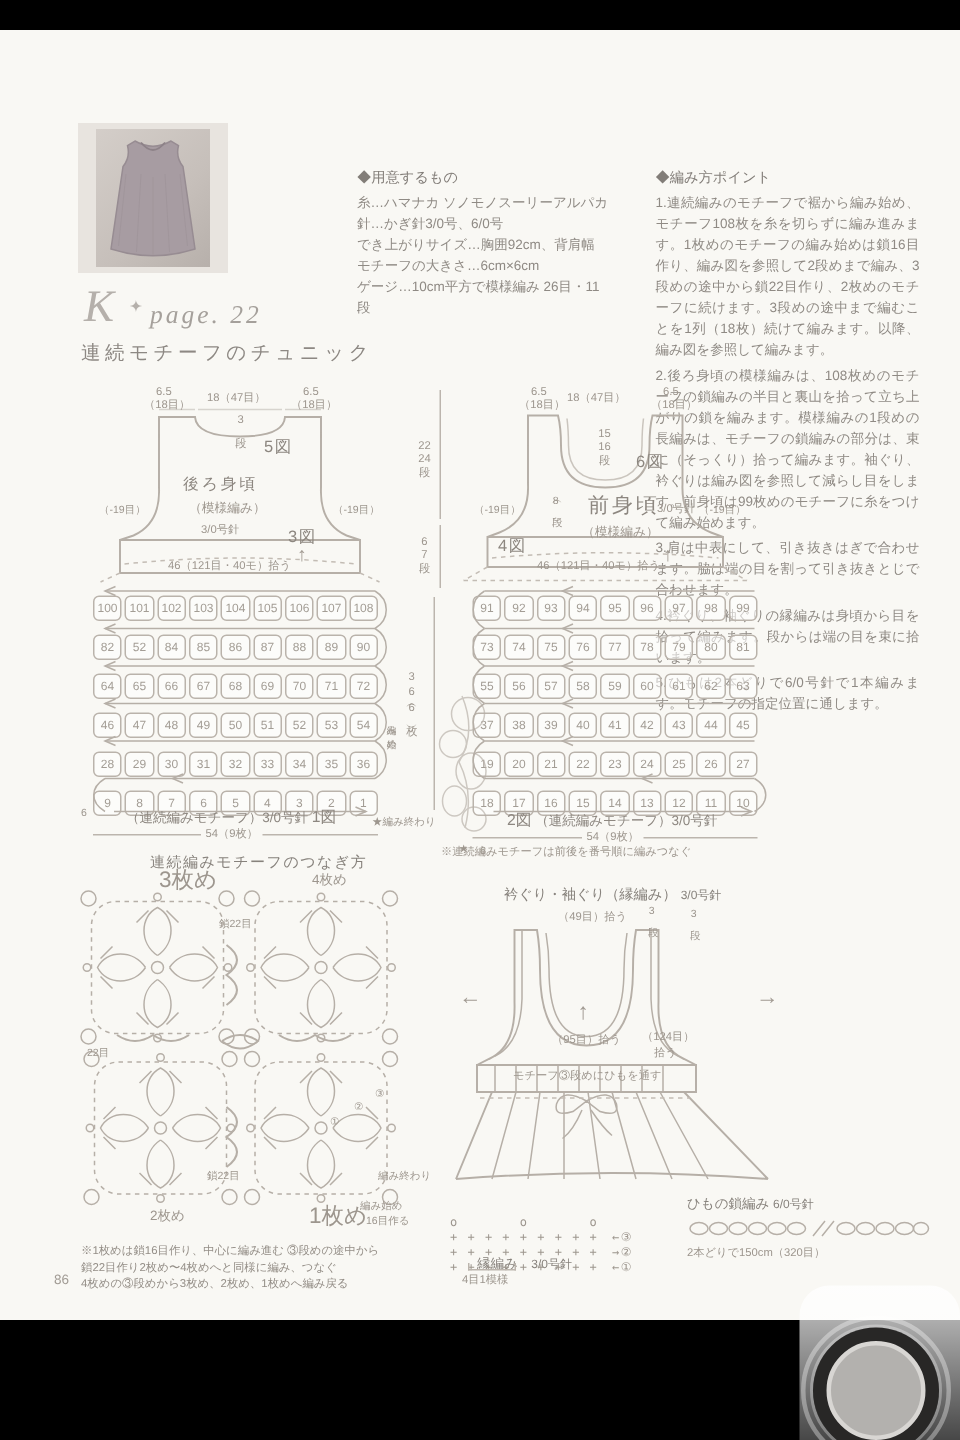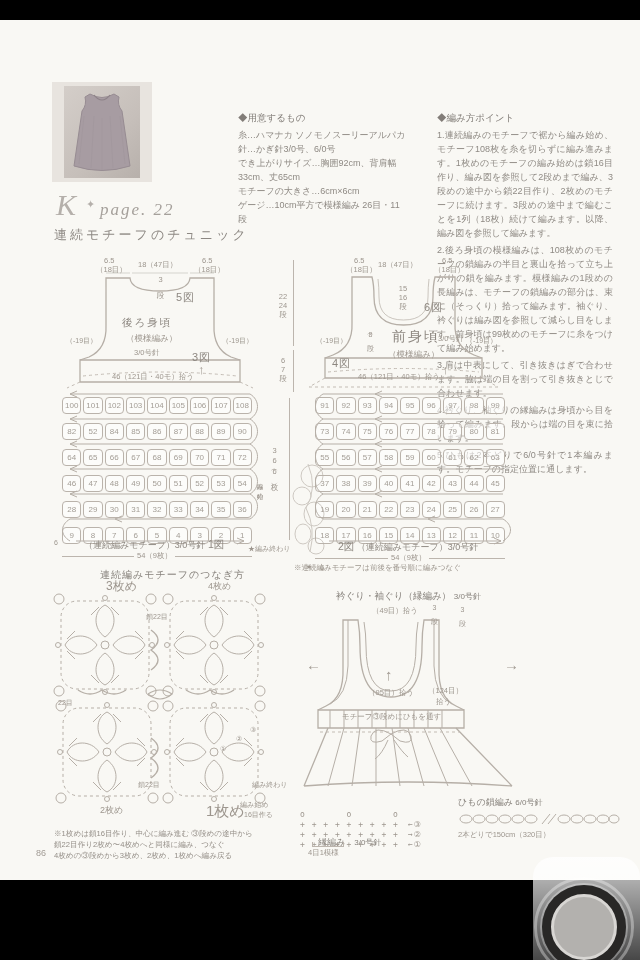--- a/index.html
+++ b/index.html
@@ -57,21 +57,20 @@
     <div class="txt" style="left:56px;top:168px;font-family:'Liberation Serif',serif;font-style:italic;font-size:30px;color:#b5b0ab;">K</div>
     <div class="txt" style="left:86px;top:178px;font-size:11px;color:#b5b0ab;">✦</div>
     <div class="txt" style="left:100px;top:180px;font-family:'Liberation Serif',serif;font-style:italic;font-size:17px;letter-spacing:2px;color:#a5a09b;">page. 22</div>
     <div class="txt" style="left:54px;top:206px;font-size:13px;letter-spacing:3px;color:#8d8883;">連続モチーフのチュニック</div>
 
     <div class="txt" style="left:238px;top:92px;font-size:9.5px;color:#827d78;">◆用意するもの</div>
     <div class="abs" style="left:238px;top:108px;width:200px;">
         <div class="mat-line">糸…ハマナカ ソノモノスーリーアルパカ</div>
         <div class="mat-line">針…かぎ針3/0号、6/0号</div>
         <div class="mat-line">でき上がりサイズ…胸囲92cm、背肩幅</div>
-        <div class="mat-line">33cm、丈65cm</div>
         <div class="mat-line">モチーフの大きさ…6cm×6cm</div>
         <div class="mat-line">ゲージ…10cm平方で模様編み 26目・11</div>
         <div class="mat-line">段</div>
       </div>
 
     <div class="txt" style="left:437px;top:92px;font-size:9.5px;color:#827d78;">◆編み方ポイント</div>
     <div class="abs" style="left:437px;top:108px;width:176px;">
         <div class="pt-par">1.連続編みのモチーフで裾から編み始め、モチーフ108枚を糸を切らずに編み進みます。1枚めのモチーフの編み始めは鎖16目作り、編み図を参照して2段めまで編み、3段めの途中から鎖22目作り、2枚めのモチーフに続けます。3段めの途中まで編むことを1列（18枚）続けて編みます。以降、編み図を参照して編みます。</div>
         <div class="pt-par">2.後ろ身頃の模様編みは、108枚めのモチーフの鎖編みの半目と裏山を拾って立ち上がりの鎖を編みます。模様編みの1段めの長編みは、モチーフの鎖編みの部分は、束に（そっくり）拾って編みます。袖ぐり、衿ぐりは編み図を参照して減らし目をします。前身頃は99枚めのモチーフに糸をつけて編み始めます。</div>
         <div class="pt-par">3.肩は中表にして、引き抜きはぎで合わせます。脇は端の目を割って引き抜きとじで合わせます。</div>
@@ -333,21 +332,21 @@
     <div class="lbl" style="left:306px;top:542px;font-size:7px;">★</div>
     <div class="lbl" style="left:320px;top:543px;font-size:7px;">6</div>
     <div class="txt" style="left:338px;top:520px;font-size:9px;color:#8d8780;white-space:nowrap;">
       <span style="font-size:10.5px;">2図</span> <span>（連続編みモチーフ）3/0号針</span></div>
     <div class="hline" style="left:315px;top:538px;width:190px;"></div>
     <div class="lbl" style="left:388px;top:533px;background:#f9f8f4;padding:0 3px;">54（9枚）</div>
 
     <div class="lbl" style="left:294px;top:543px;font-size:7.5px;">※連続編みモチーフは前後を番号順に編みつなぐ</div>
 
     <div class="txt" style="left:100px;top:548px;font-size:10px;letter-spacing:1px;color:#87827c;">連続編みモチーフのつなぎ方</div>
-    <div class="lbl" style="left:106px;top:562px;font-size:12px;">3枚め</div>
+    <div class="lbl" style="left:106px;top:562px;font-size:15px;">3枚め</div>
     <div class="lbl" style="left:208px;top:562px;font-size:9px;">4枚め</div>
     <svg style="left:38px;top:570px;" width="258" height="212" viewBox="0 0 258 212">
       <g class="sket2" opacity="0.9">
         <g id="m1" transform="translate(67,55)"></g>
       </g>
       <g class="sket2">
         <g transform="translate(67,55)">
           <rect x="-44" y="-44" width="88" height="88" rx="16" stroke-dasharray="3 3"></rect>
           <circle r="4"></circle>
           <path d="M0,-8 C-12,-16 -12,-34 0,-40 C12,-34 12,-16 0,-8 M8,0 C16,-12 34,-12 40,0 C34,12 16,12 8,0 M0,8 C12,16 12,34 0,40 C-12,34 -12,16 0,8 M-8,0 C-16,12 -34,12 -40,0 C-34,-12 -16,-12 -8,0"></path>

